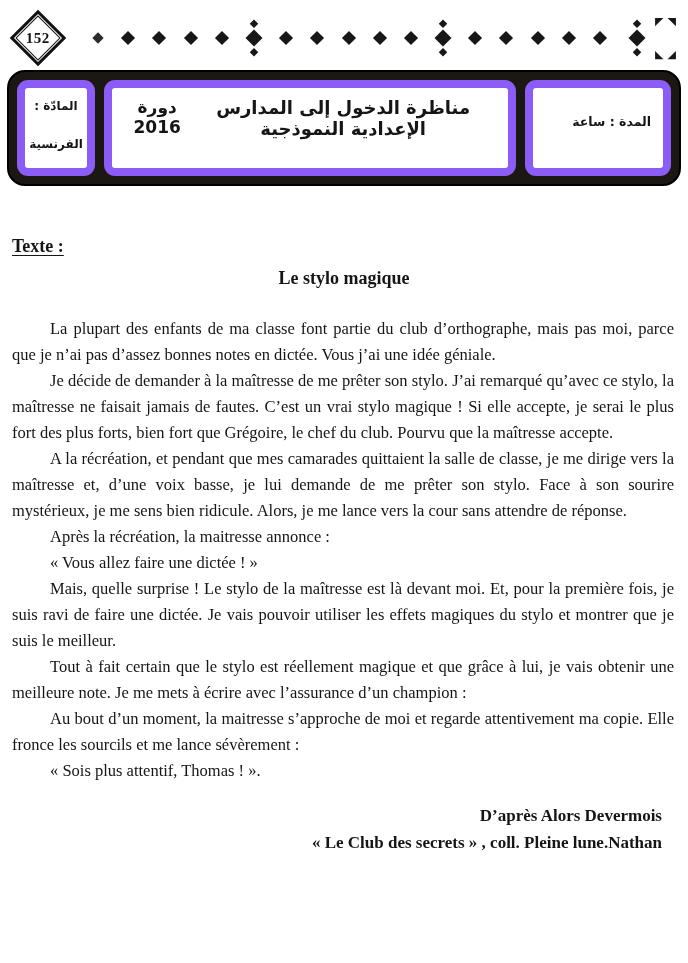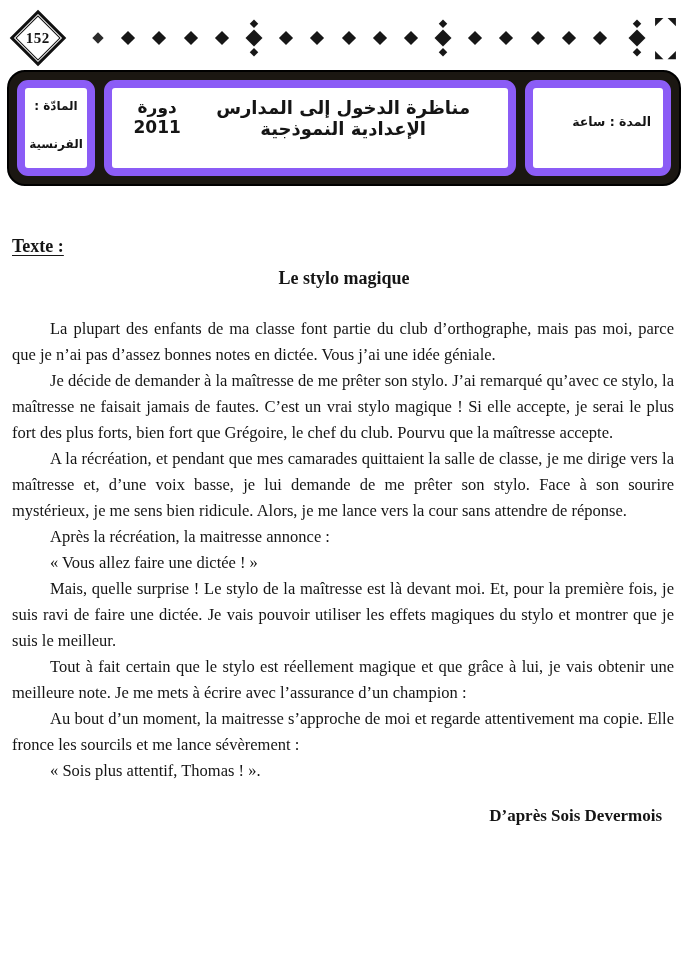--- a/index.html
+++ b/index.html
@@ -190,21 +190,21 @@
     </div>
   </div>
 
   <div class="band">
     <div class="wbox subject-box">
       <div>المادّة :</div>
       <div>الفرنسية</div>
     </div>
     <div class="wbox title-box">
       <div class="title-line1">مناظرة الدخول إلى المدارس الإعدادية النموذجية</div>
-      <div class="title-line2">دورة 2011</div>
+      <div class="title-line2">دورة 2016</div>
     </div>
     <div class="wbox duration-box">
       <div>المدة : ساعة</div>
     </div>
   </div>
 
   <div class="texte-label">Texte :</div>
   <div class="text-title">Le stylo magique</div>
 
   <div class="text-body">
@@ -213,16 +213,17 @@
       <p>A la récréation, et pendant que mes camarades quittaient la salle de classe, je me dirige vers la maîtresse et, d’une voix basse, je lui demande de me prêter son stylo. Face à son sourire mystérieux, je me sens bien ridicule. Alors, je me lance vers la cour sans attendre de réponse.</p>
       <p>Après la récréation, la maitresse annonce :</p>
       <p>« Vous allez faire une dictée ! »</p>
       <p>Mais, quelle surprise ! Le stylo de la maîtresse est là devant moi. Et, pour la première fois, je suis ravi de faire une dictée. Je vais pouvoir utiliser les effets magiques du stylo et montrer que je suis le meilleur.</p>
       <p>Tout à fait certain que le stylo est réellement magique et que grâce à lui, je vais obtenir une meilleure note. Je me mets à écrire avec l’assurance d’un champion :</p>
       <p>Au bout d’un moment, la maitresse s’approche de moi et regarde attentivement ma copie. Elle fronce les sourcils et me lance sévèrement :</p>
       <p>« Sois plus attentif, Thomas ! ».</p>
     </div>
 
   <div class="attribution">
-    <div>D’après Sois Devermois</div>
+    <div>D’après Alors Devermois</div>
+    <div>« Le Club des secrets » , coll.  Pleine lune.Nathan</div>
   </div>
 
 </div>
 
 </body></html>

